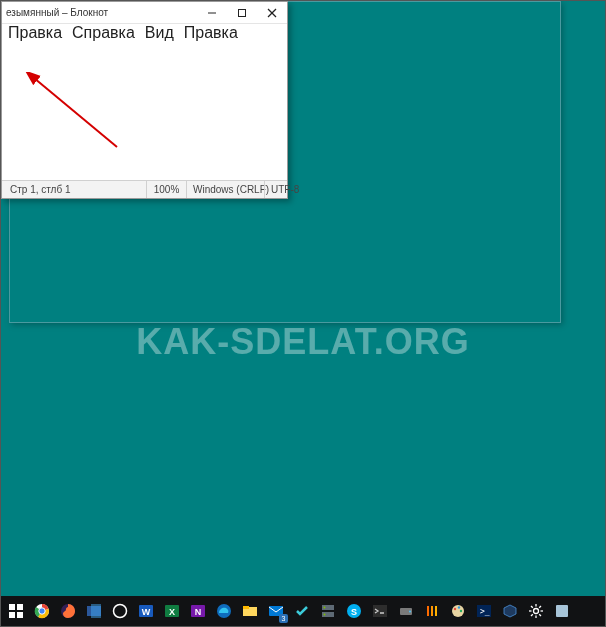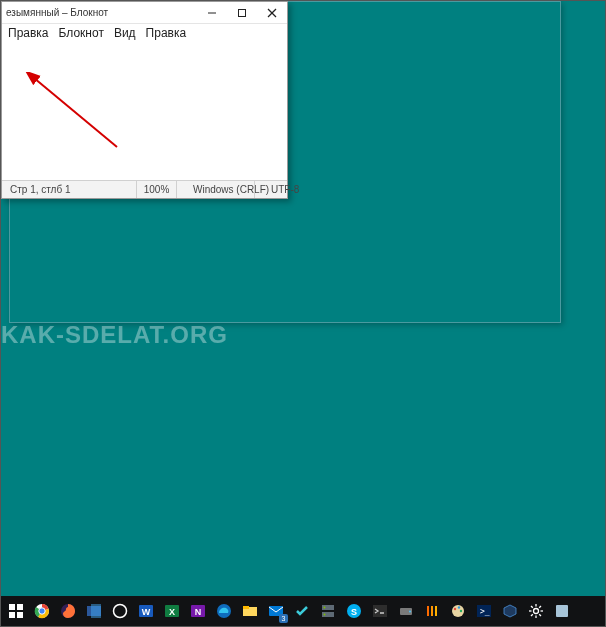--- a/index.html
+++ b/index.html
@@ -67,21 +67,21 @@
     color: #222;
   }
   .win-btn svg { display: block; }
 
   .menubar {
     height: 18px;
     display: flex;
     align-items: center;
     gap: 10px;
     padding: 0 6px;
-    font-size: 12px;
+    font-size: 16px;
     color: #222;
     background: #ffffff;
   }
   .menubar span { cursor: default; }
 
   .textarea {
     flex: 1;
     background: #ffffff;
     position: relative;
   }
@@ -101,35 +101,36 @@
     align-items: center;
     background: #f3f3f3;
     font-size: 10px;
     color: #444;
   }
   .statusbar .cell {
     border-left: 1px solid #d0d0d0;
     height: 100%;
     display: flex;
     align-items: center;
-    padding: 0 16px;
+    padding: 0 6px;
     white-space: nowrap;
   }
   .statusbar .cell:first-child { border-left: none; flex:1; padding-left:8px;}
   .statusbar .zoom { width: 40px; justify-content:center;margin-left:16px;}
   .statusbar .le { width: 78px; }
   .statusbar .enc { width: 23px; }
 
   
   .watermark {
     position: absolute;
     left: 0;
     right: 0;
     top: 320px;
-    font-size: 24px;
+    text-align: center;
+    font-size: 36px;
     font-weight: 600;
     letter-spacing: 1px;
     color: rgba(255,255,255,0.35);
     font-family: Arial, sans-serif;
     pointer-events: none;
   }
 
   
   .taskbar {
     position: absolute;
@@ -189,21 +190,21 @@
         <svg width="10" height="10">
             <line x1="1" y1="1" x2="9" y2="9" stroke="#222" stroke-width="1.2"></line>
             <line x1="9" y1="1" x2="1" y2="9" stroke="#222" stroke-width="1.2"></line>
           </svg>
       </div>
     </div>
   </div>
 
   <div class="menubar">
     <span>Правка</span>
-    <span>Блокнот</span>
+    <span>Справка</span>
     <span>Вид</span>
     <span>Правка</span>
   </div>
 
   <div class="textarea">
     <svg class="arrow" width="120" height="100">
       <defs>
         <marker id="ah" markerWidth="10" markerHeight="10" refX="2" refY="3" orient="auto">
           <path d="M0,0 L0,6 L8,3 z" fill="#d40000"></path>
         </marker>

